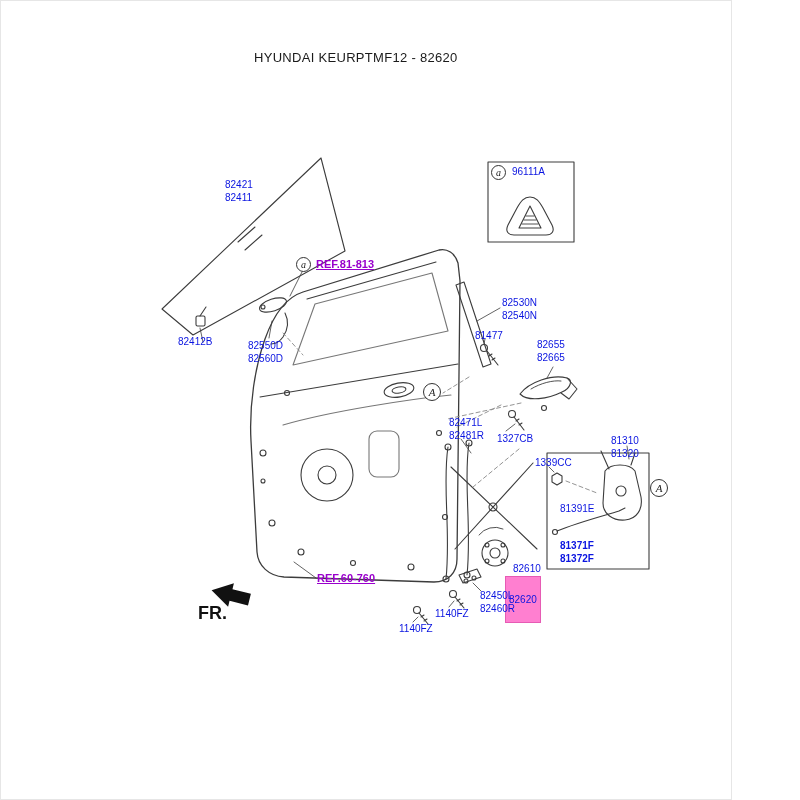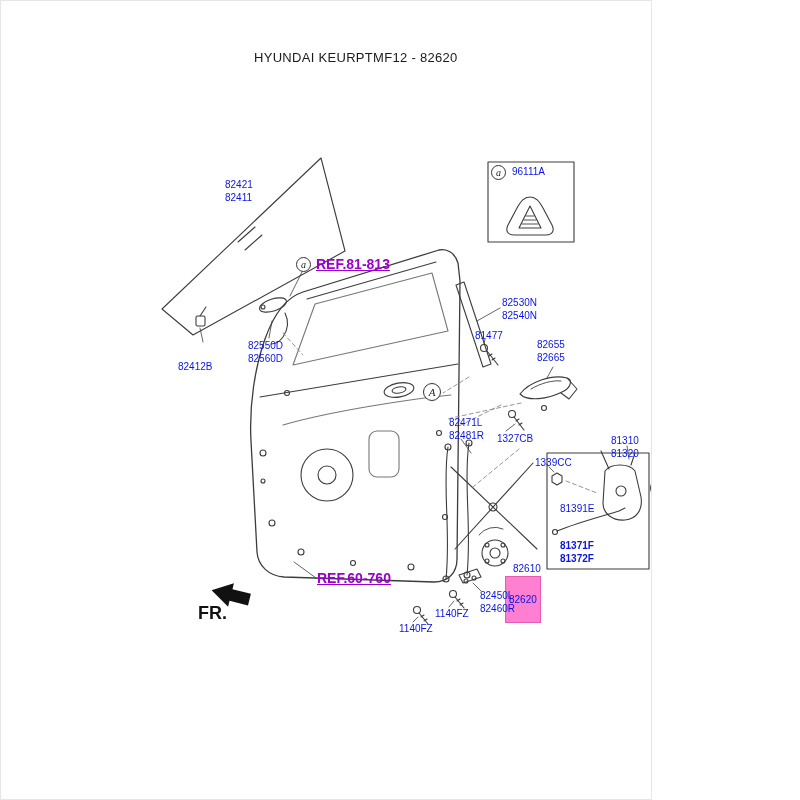--- a/index.html
+++ b/index.html
@@ -1,30 +1,30 @@
 <!DOCTYPE html>
 <html><head>
 <meta charset="utf-8">
 <style>
   html,body{margin:0;padding:0;background:#fff;}
   .stage{
-    position:relative;width:652px;height:800px;background:#ffffff;
+    position:relative;width:732px;height:800px;background:#ffffff;
     font-family:"Liberation Sans", sans-serif;overflow:hidden;
     border:1px solid #e6e6e6;box-sizing:border-box;
   }
   .stage svg{position:absolute;left:0;top:0;}
   .title{
     position:absolute;font-size:13px;color:#1a1a1a;letter-spacing:.3px;white-space:pre;
   }
   .lbl{
     position:absolute;font-size:10px;line-height:13px;color:#0a14e0;
     white-space:pre-line;cursor:pointer;
   }
   .ref{
-    position:absolute;font-size:14px;line-height:13px;color:#9900cc;font-weight:bold;
+    position:absolute;font-size:11px;line-height:13px;color:#9900cc;font-weight:bold;
     text-decoration:underline;white-space:pre;cursor:pointer;
   }
   .hl{
     background:#ff7fd0;outline:1px solid #e65bb4;padding:16px 3px;
   }
   .callout{
     position:absolute;border:1.2px solid #333;border-radius:50%;
     display:flex;align-items:center;justify-content:center;
     font-family:"Liberation Serif", serif;font-style:italic;color:#222;
     background:#fff;box-sizing:border-box;
@@ -181,21 +181,21 @@
       </g>
 
       <polygon points="249,588 230,588 230,582 210,594 230,606 230,600 249,600" transform="rotate(14 230 594)" fill="#111" stroke="none"></polygon>
     </g>
   </svg>
 
   <div class="title" style="left:253px;top:49px;">HYUNDAI KEURPTMF12 - 82620</div>
 
   <div class="lbl" style="left:224px;top:177px;">82421
 82411</div>
-  <div class="lbl" style="left:177px;top:359px;">82412B</div>
+  <div class="lbl" style="left:177px;top:334px;">82412B</div>
   <div class="lbl" style="left:247px;top:338px;">82550D
 82560D</div>
 
   <div class="callout small" style="left:295px;top:256px;">a</div>
   <div class="ref" style="left:315px;top:257px;">REF.81-813</div>
 
   <div class="callout small" style="left:490px;top:164px;">a</div>
   <div class="lbl" style="left:511px;top:164px;">96111A</div>
 
   <div class="lbl" style="left:501px;top:295px;">82530N

